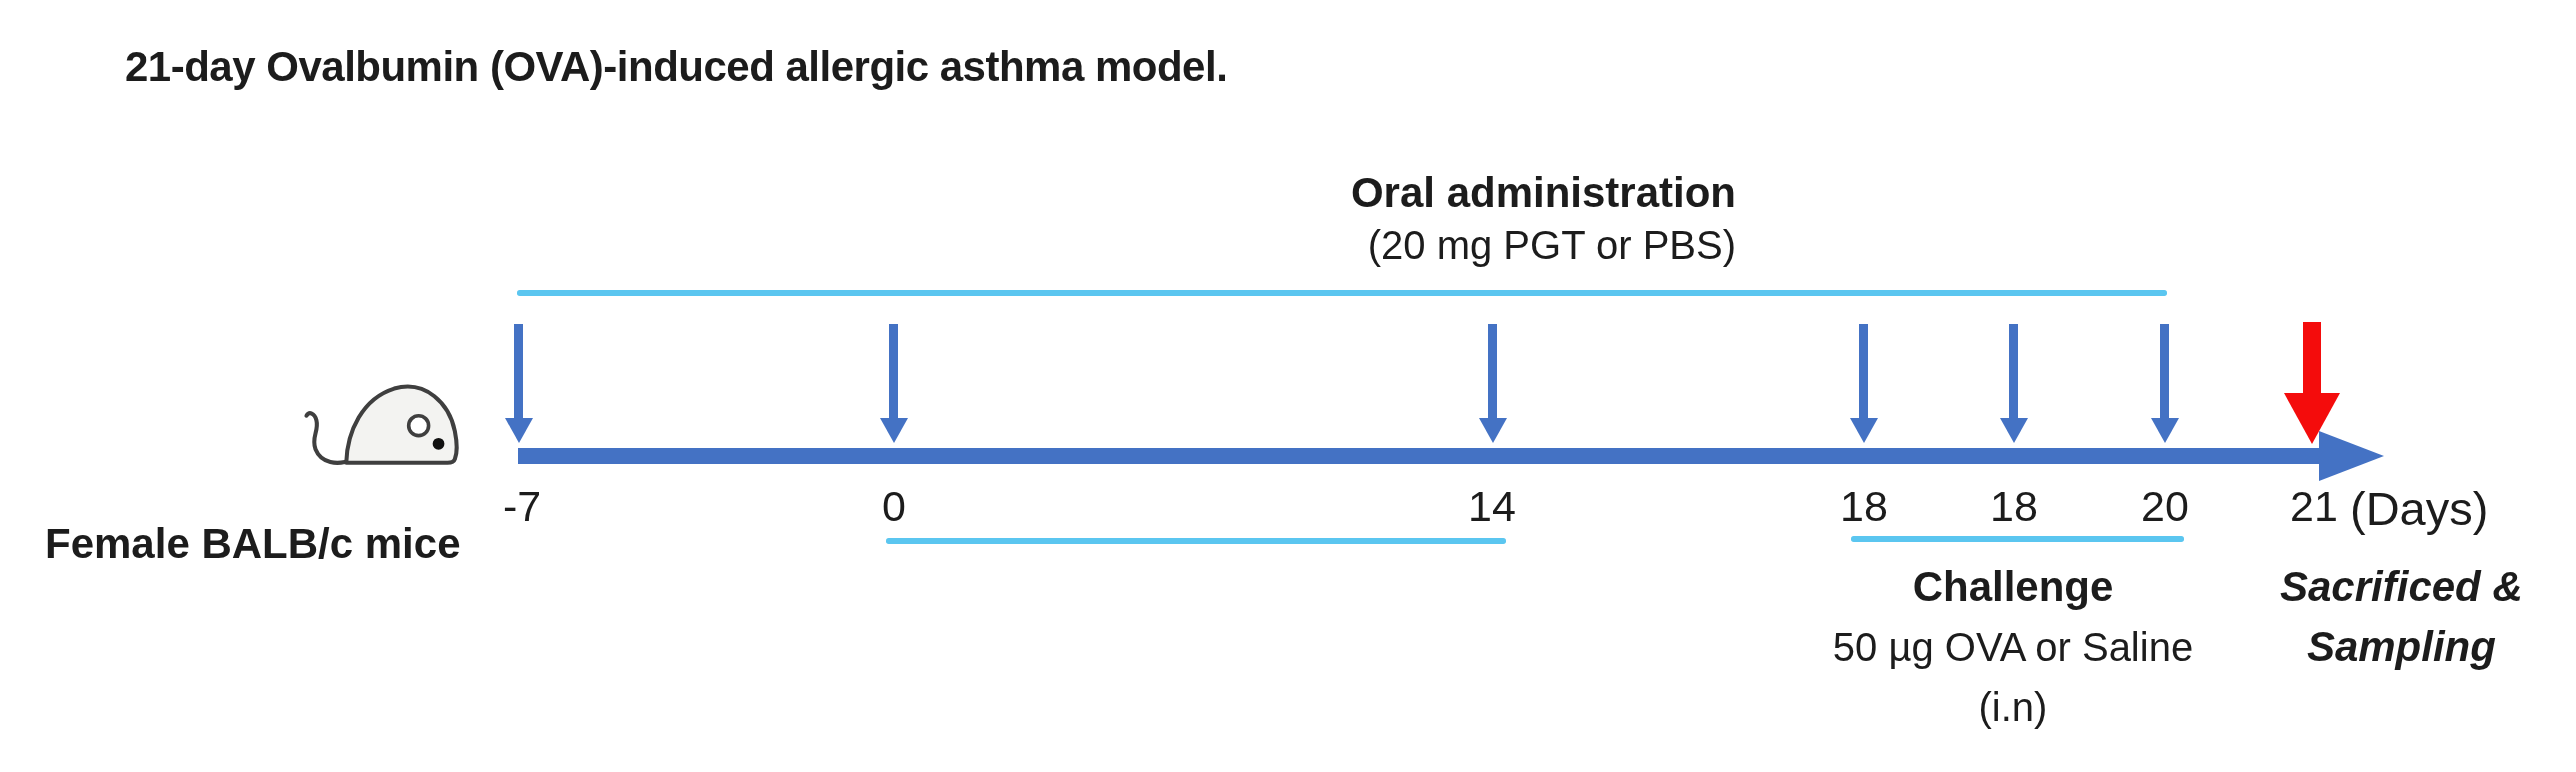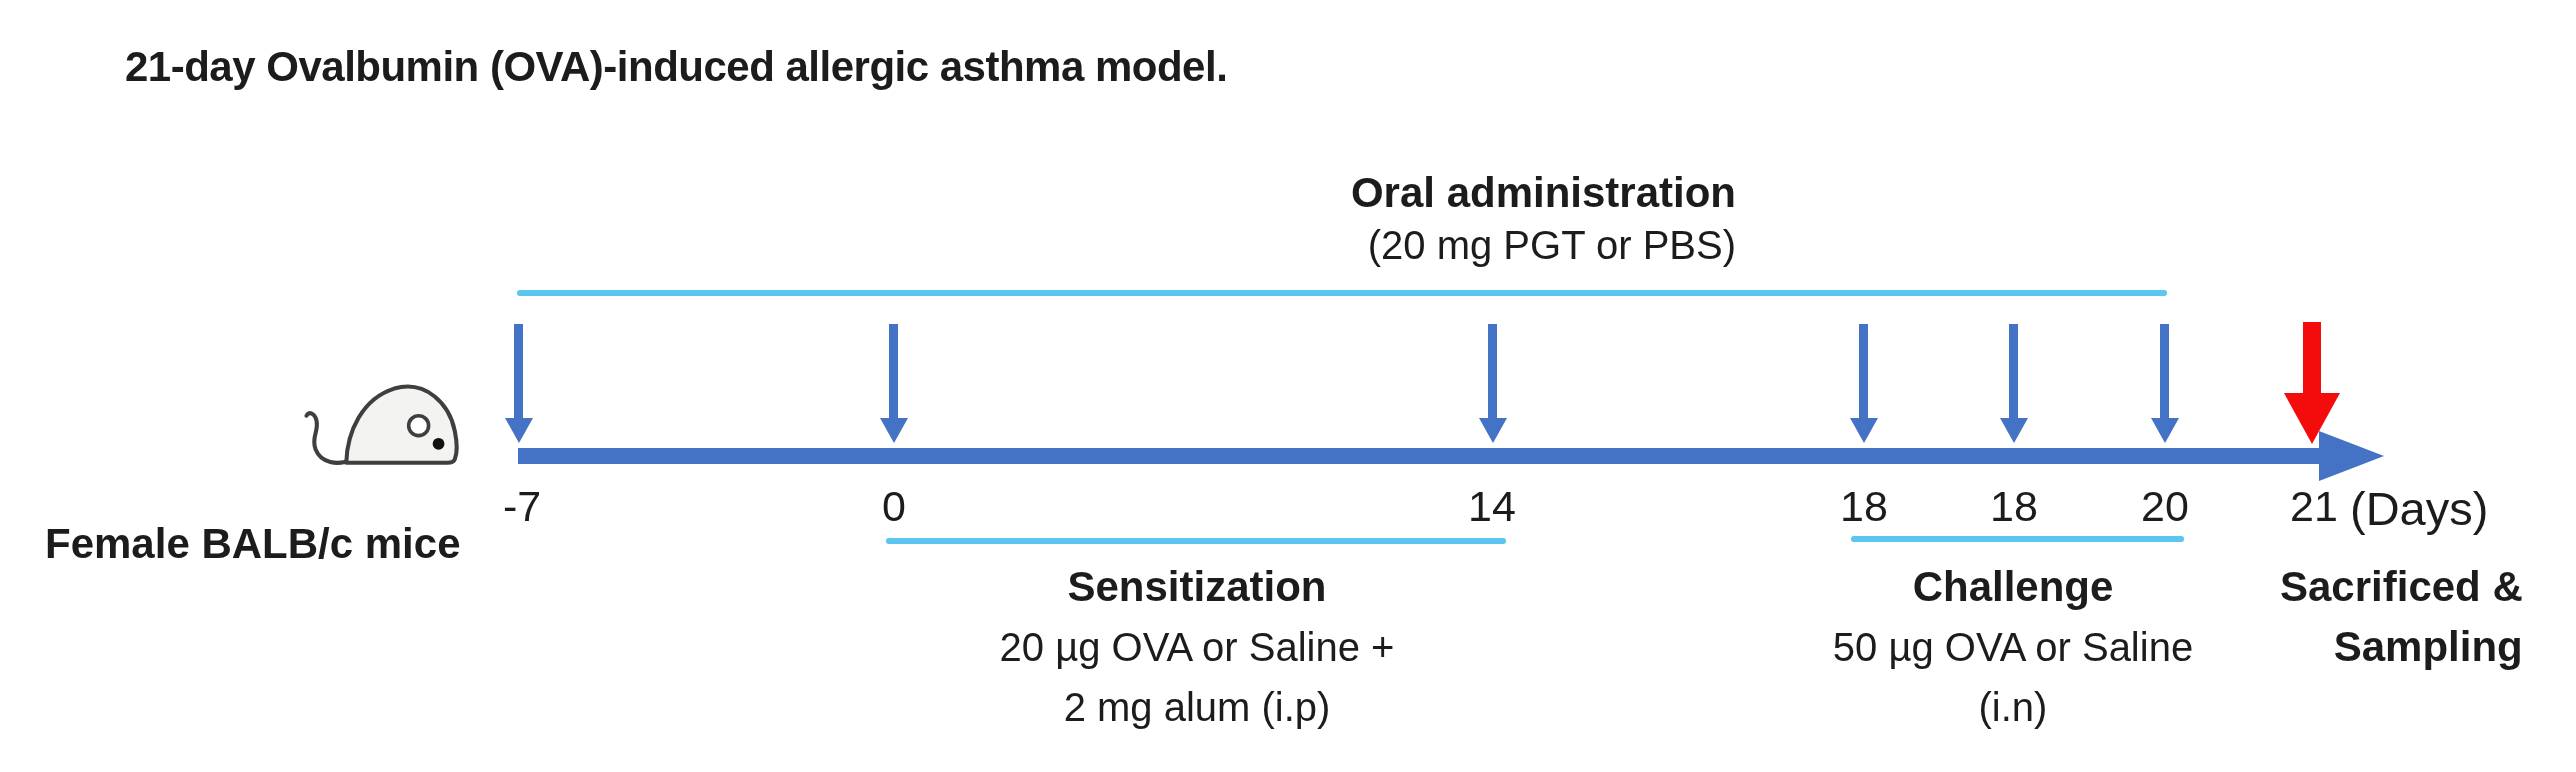--- a/index.html
+++ b/index.html
@@ -39,21 +39,21 @@
     border-left:28px solid transparent;border-right:28px solid transparent;
     border-top:51px solid var(--endpoint-red);}
   .day-label{top:483px;font-size:43px;line-height:1.1;transform:translateX(-50%);white-space:nowrap;}
   .days-unit{left:2350px;top:483px;font-size:47px;line-height:1.1;white-space:nowrap;}
   .subject-label{left:45px;top:484px;font-size:42px;font-weight:700;white-space:nowrap;margin-top:36px;}
   .block{top:557px;text-align:center;white-space:nowrap;}
   .block .row{line-height:60px;font-size:40px;}
   .block .row.head{font-size:42px;font-weight:700;}
   .sens-block{left:926px;width:542px;}
   .chall-block{left:1787px;width:452px;}
-  .endpoint-block{left:2280px;top:557px;text-align:right;white-space:nowrap;}
+  .endpoint-block{left:2280px;top:557px;text-align:center;white-space:nowrap;font-style:italic;}
   .endpoint-block .row{line-height:60px;font-size:42px;font-weight:700;}
   .mouse-svg{left:301px;top:375px;}
   .mouse-body{fill:var(--mouse-fill);stroke:var(--mouse-outline);stroke-width:4.5;stroke-linejoin:round;}
   .mouse-tail{fill:none;stroke:var(--mouse-outline);stroke-width:4.5;stroke-linecap:round;}
   .mouse-ear{fill:#ffffff;stroke:var(--mouse-outline);stroke-width:4;}
   .mouse-eye{fill:#111111;}
 </style>
 </head>
 <body>
 
@@ -114,25 +114,20 @@
 
   <div class="abs day-label" style="left:522px;">-7</div>
   <div class="abs day-label" style="left:894px;">0</div>
   <div class="abs day-label" style="left:1492px;">14</div>
   <div class="abs day-label" style="left:1864px;">18</div>
   <div class="abs day-label" style="left:2014px;">18</div>
   <div class="abs day-label" style="left:2165px;">20</div>
   <div class="abs day-label" style="left:2314px;">21</div>
   <div class="abs days-unit">(Days)</div>
 
-  <div class="abs block sens-block">
-    <div class="row head">Sensitization</div>
-    <div class="row">20 µg OVA or Saline +</div>
-    <div class="row">2 mg alum (i.p)</div>
-  </div>
 
   <div class="abs block chall-block">
     <div class="row head">Challenge</div>
     <div class="row">50 µg OVA or Saline</div>
     <div class="row">(i.n)</div>
   </div>
 
   <div class="abs endpoint-block">
     <div class="row">Sacrificed &amp;</div>
     <div class="row">Sampling</div>

